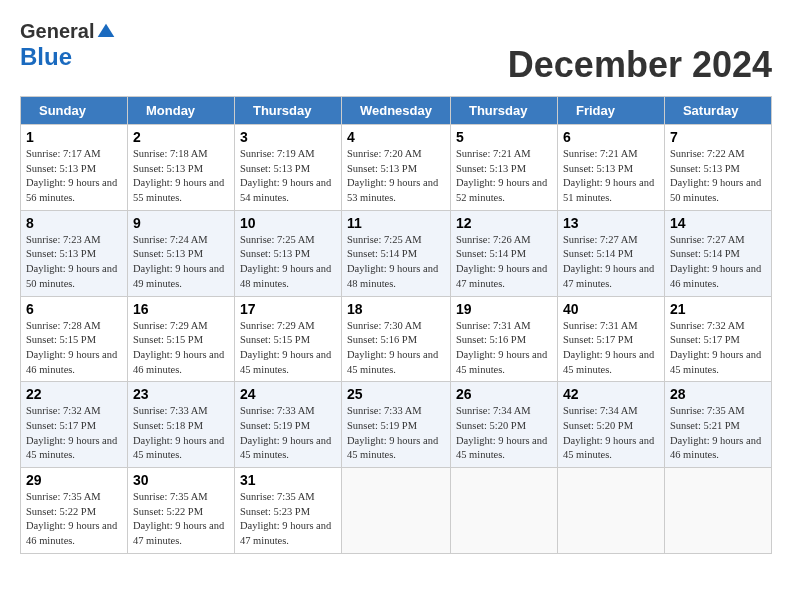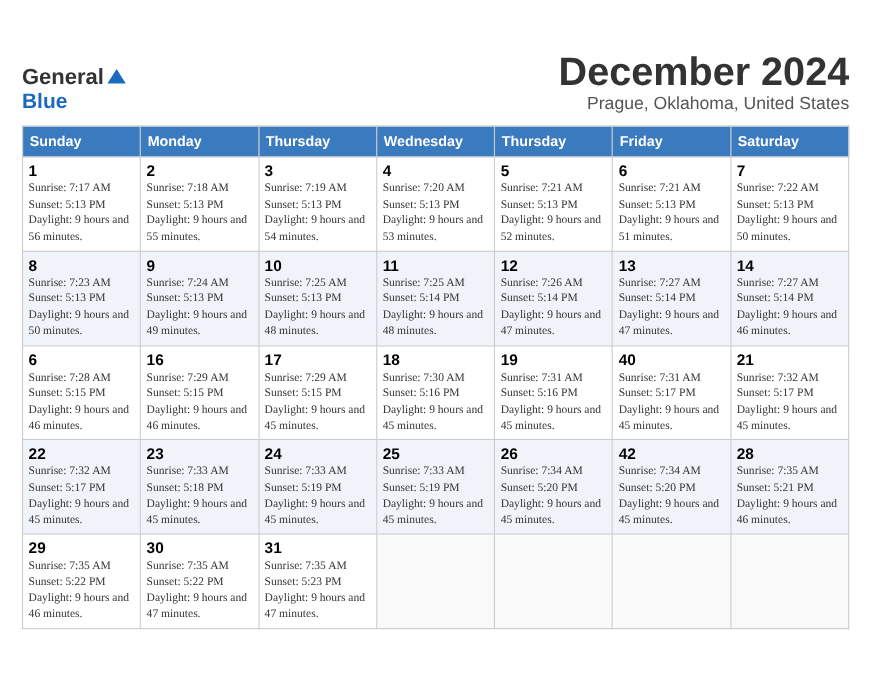--- a/index.html
+++ b/index.html
@@ -6,39 +6,39 @@
     body {
       font-family: Arial, sans-serif;
       background: #fff;
       width: 792px;
       min-height: 612px;
       padding: 20px;
     }
     .header {
       display: flex;
       justify-content: space-between;
-      align-items: flex-end;
+      align-items: flex-start;
       margin-bottom: 10px;
     }
     .logo {
       display: flex;
       flex-direction: column;
       align-items: flex-start;
     }
     .logo-text {
       display: flex;
       align-items: center;
     }
     .logo-general {
       font-size: 20px;
       font-weight: bold;
       color: #333;
     }
     .logo-blue {
-      font-size: 19px;
+      font-size: 24px;
       font-weight: bold;
       color: #1a6abf;
     }
     .logo-icon {
       width: 20px;
       height: 20px;
       margin-left: 2px;
     }
     .title-section {
       text-align: right;
@@ -55,21 +55,21 @@
     }
     .calendar {
       width: 100%;
       border-collapse: collapse;
       font-size: 11px;
     }
     .calendar th {
       background-color: #3a7abf;
       color: white;
       text-align: left;
-      padding: 6px 6px;
+      padding: 6px 18px;
       font-size: 13px;
       font-weight: bold;
       border: 1px solid #ccc;
     }
     .calendar td {
       border: 1px solid #ccc;
       vertical-align: top;
       padding: 4px 5px;
       width: 107px;
       min-height: 80px;
@@ -104,21 +104,20 @@
     <div class="logo-text">
       <span class="logo-general">General</span>
       <svg class="logo-icon" viewBox="0 0 24 24">
         <polygon points="12,2 22,18 2,18" fill="#1a6abf"></polygon>
       </svg>
     </div>
     <span class="logo-blue">Blue</span>
   </div>
   <div class="title-section">
     <div class="main-title">December 2024</div>
-    <div class="subtitle">Prague, Oklahoma, United States</div>
   </div>
 </div>
 
 <table class="calendar">
   <thead>
     <tr>
     <th>Sunday</th>
         <th>Monday</th>
         <th>Thursday</th>
         <th>Wednesday</th>

